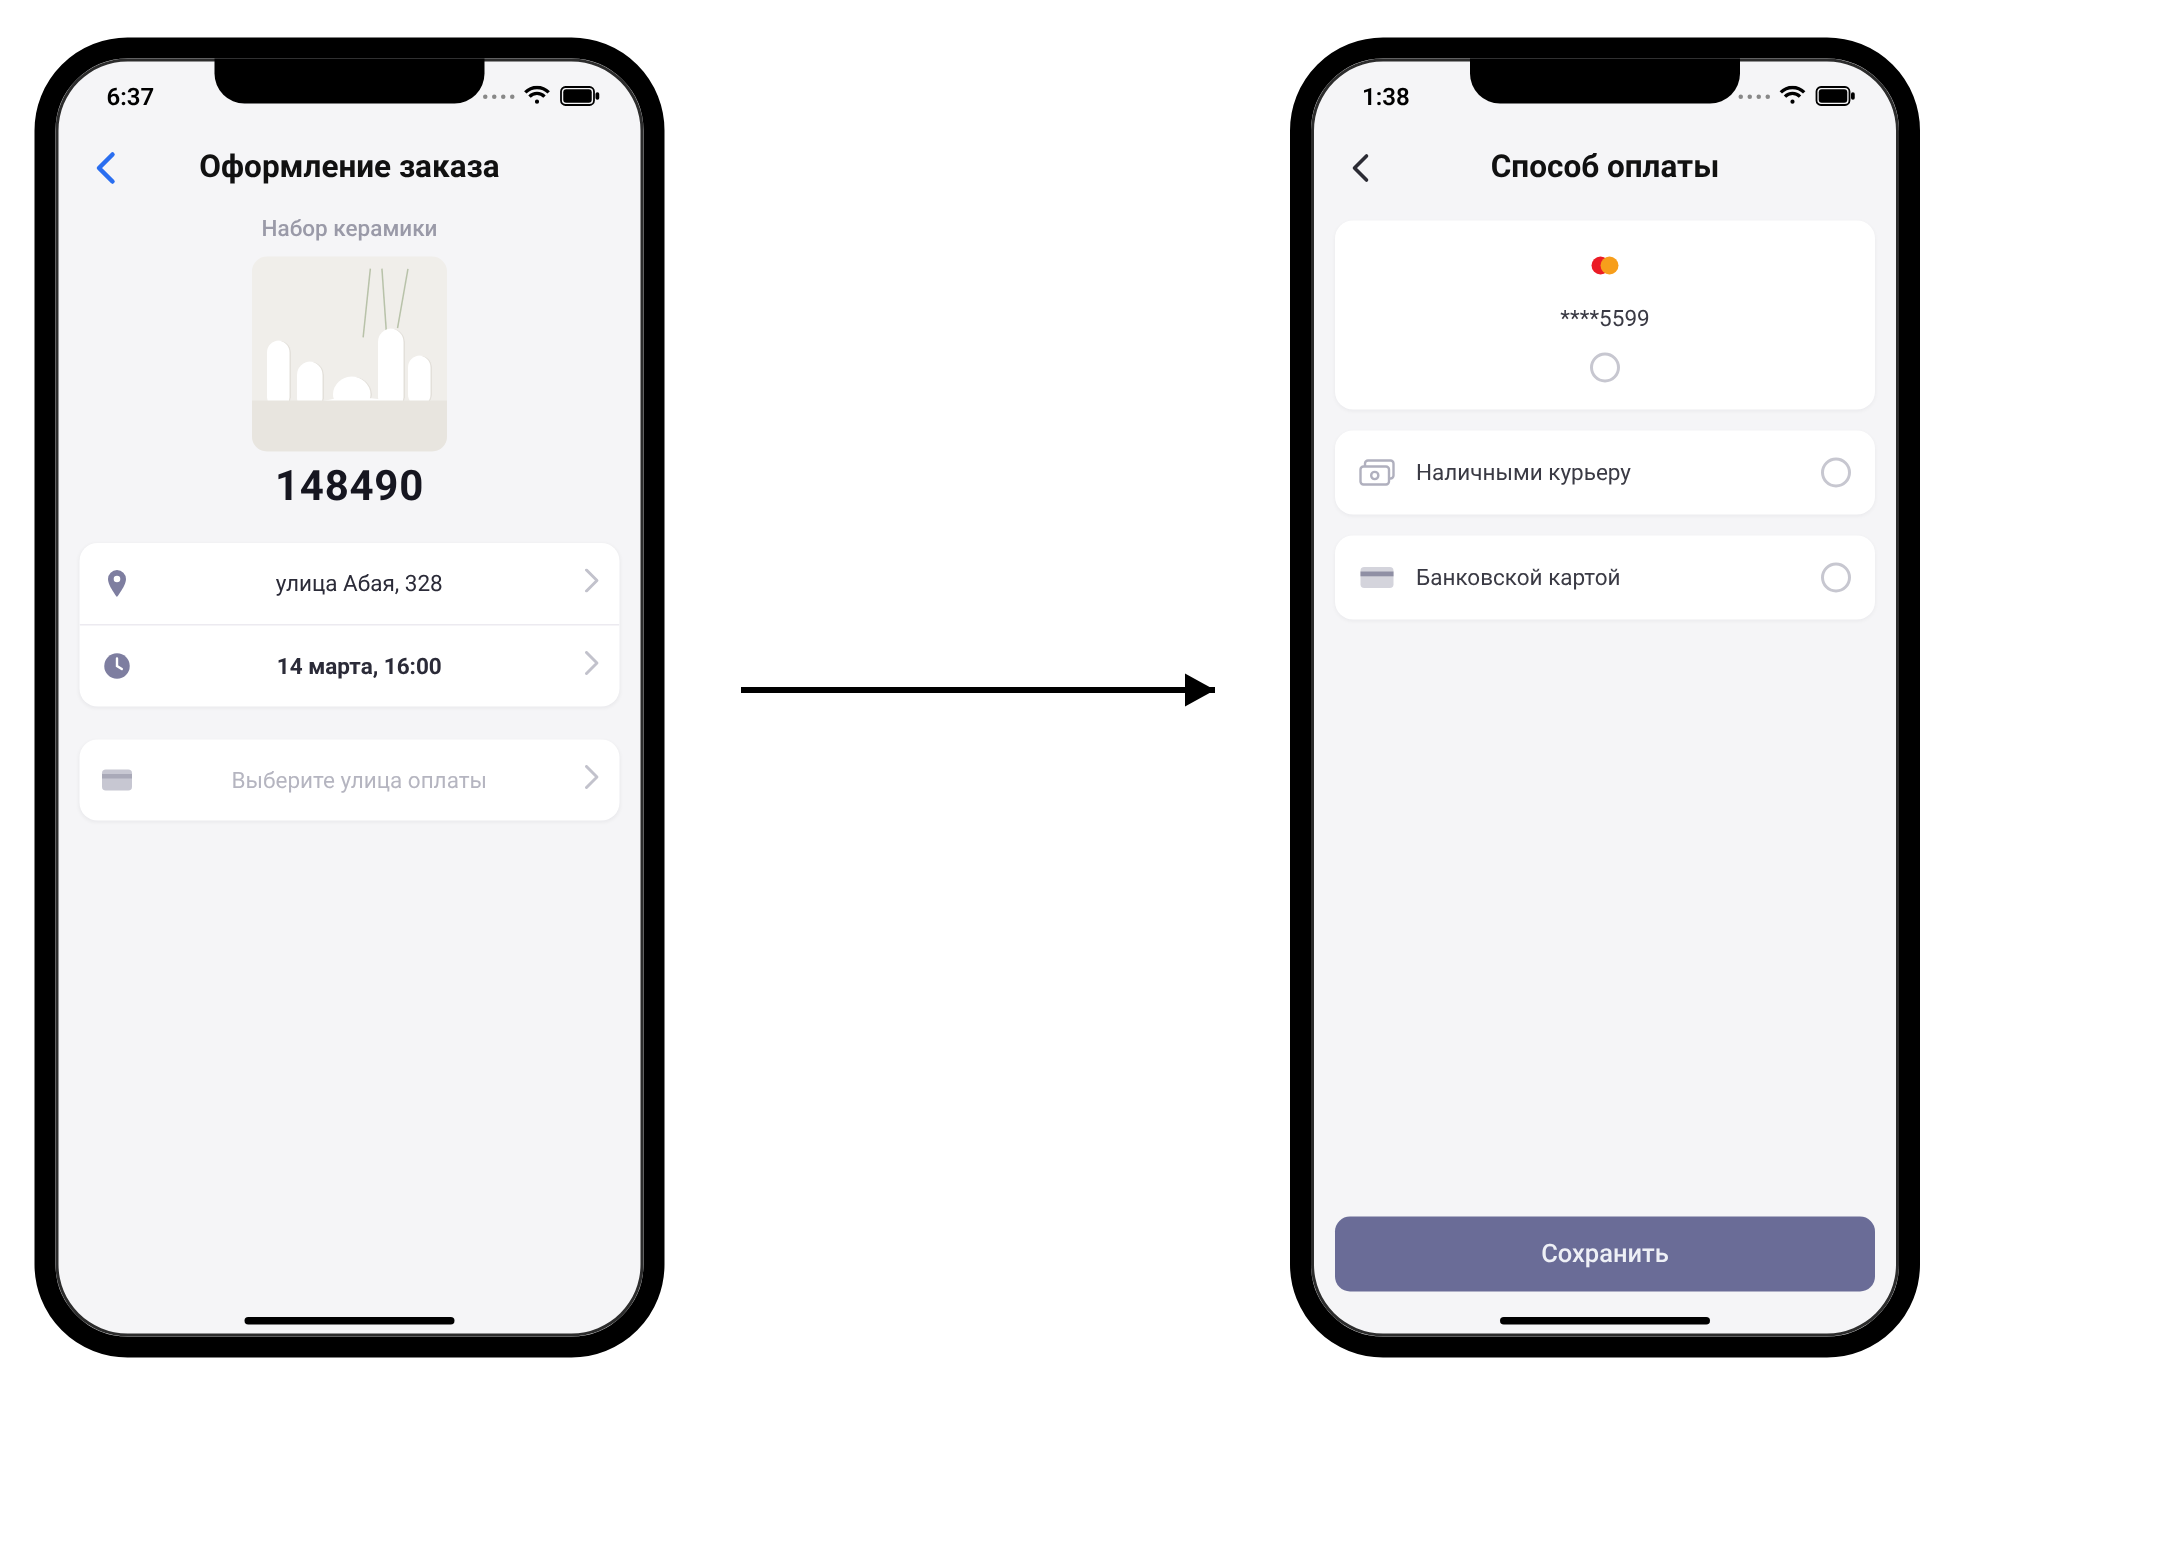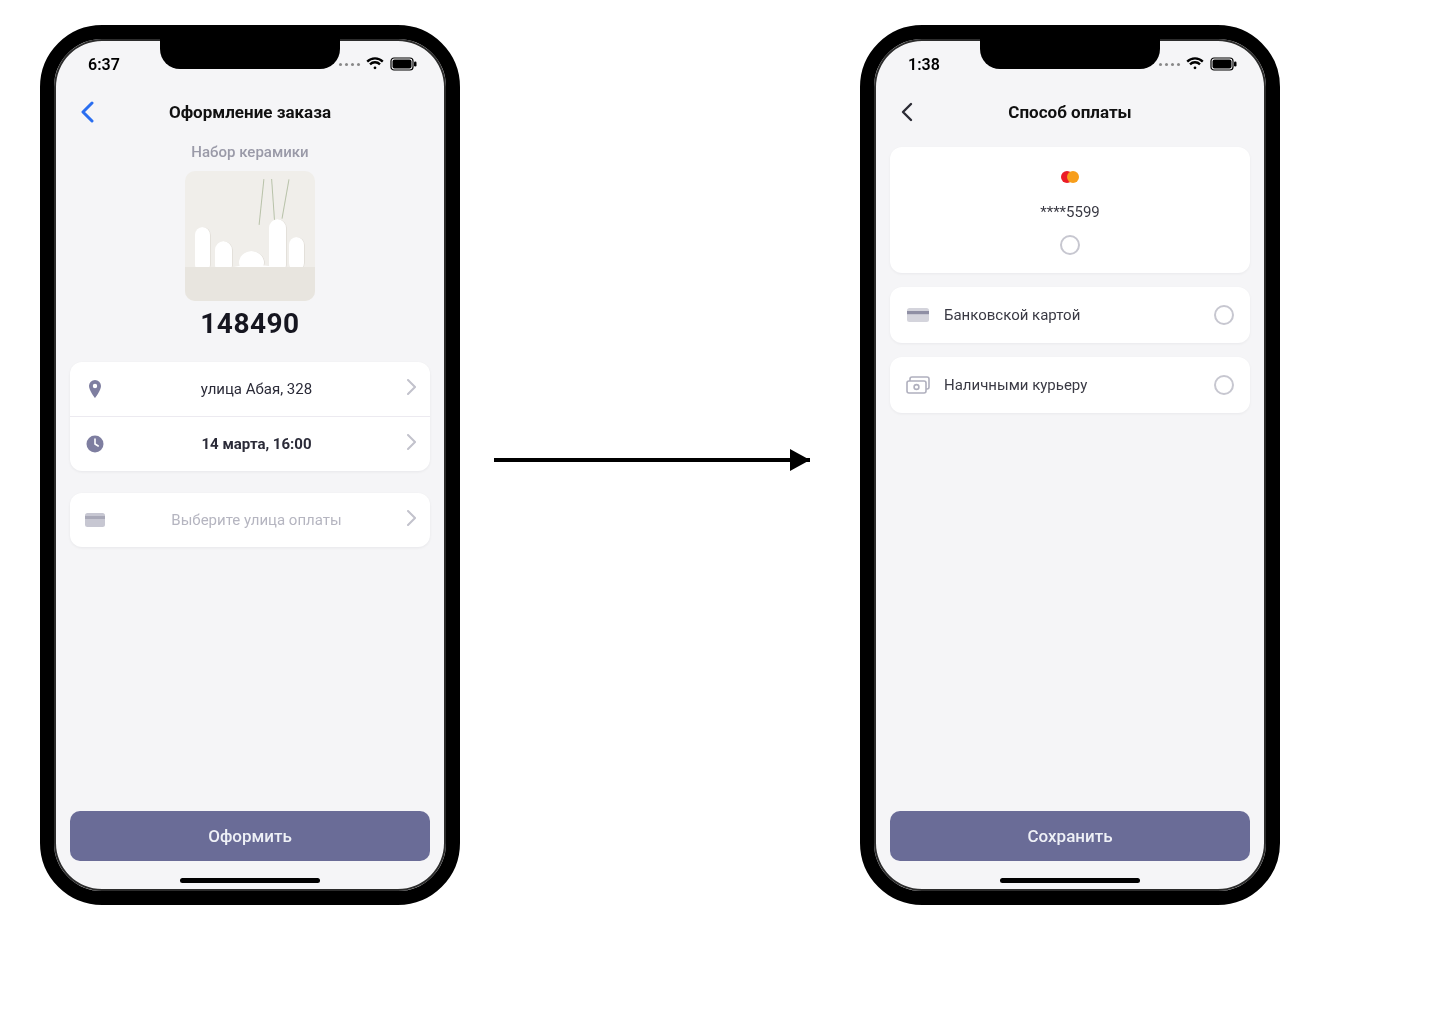--- a/index.html
+++ b/index.html
@@ -18,21 +18,21 @@
   .phone {
     position: absolute;
     width: 420px;
     height: 880px;
     border: 14px solid #000;
     border-radius: 62px;
     background: #f5f5f7;
     overflow: hidden;
     box-shadow: 0 0 0 2px #2c2c2c inset;
   }
-  .phone-left { top: 25px; left: 40px; }
+  .phone-left { top: 25px; left: 23px; }
   .phone-right { top: 25px; left: 860px; }
 
   
   .phone::before, .phone::after { content:""; position:absolute; background:#000; }
 
   .notch {
     position: absolute;
     top: -2px;
     left: 50%;
     transform: translateX(-50%);
@@ -62,21 +62,21 @@
   .wifi-icon, .battery-icon { display:inline-flex; }
 
   .nav-bar {
     position: relative;
     height: 46px;
     display:flex;
     align-items:center;
     justify-content:center;
   }
   .nav-title {
-    font-size: 17px;
+    font-size: 21px;
     font-weight: 700;
     color:#111;
   }
   .nav-back {
     position:absolute;
     left: 18px;
     top: 50%;
     transform: translateY(-50%);
     width: 30px; height:30px;
     display:flex; align-items:center; justify-content:center;
@@ -289,23 +289,20 @@
           <span class="chev">
             <svg width="9" height="16" viewBox="0 0 9 16">
                 <path d="M1 1l7 7-7 7" fill="none" stroke="#c2c2cc" stroke-width="2" stroke-linecap="round"></path>
               </svg>
           </span>
         </div>
       </div>
     </div>
 
     <div class="footer">
-      <div class="primary-btn">
-        <span>Оформить</span>
-      </div>
       <div class="home-indicator"></div>
     </div>
   </div>
 
   <div class="arrow-between">
     <svg width="340" height="30" viewBox="0 0 340 30">
       <line x1="4" y1="15" x2="320" y2="15" stroke="#000" stroke-width="4"></line>
       <path d="M320 15 L300 4 L300 26 Z" fill="#000"></path>
     </svg>
   </div>
@@ -354,41 +351,41 @@
               <circle cx="9" cy="8" r="6" fill="#eb1c26"></circle>
               <circle cx="15" cy="8" r="6" fill="#f79e1b"></circle>
             </svg>
         </span>
         <span class="txt">****5599</span>
         <span class="radio"></span>
       </div>
 
       <div class="opt">
         <span class="ico">
-          <svg width="24" height="16" viewBox="0 0 24 16">
-              <rect x="1" y="1" width="22" height="14" rx="2.5" fill="#d4d4dc"></rect>
-              <rect x="1" y="4" width="22" height="3.2" fill="#8f8fa4"></rect>
-            </svg>
-        </span>
-        <span class="txt">Банковской картой</span>
-        <span class="radio"></span>
-      </div>
-
-      <div class="opt">
-        <span class="ico">
           <svg width="24" height="18" viewBox="0 0 24 18">
               <rect x="4" y="1" width="19" height="12" rx="2" fill="none" stroke="#b0b0be" stroke-width="1.6"></rect>
               <rect x="1" y="5" width="19" height="12" rx="2" fill="#fff" stroke="#b0b0be" stroke-width="1.6"></rect>
               <circle cx="10.5" cy="11" r="2.4" fill="none" stroke="#b0b0be" stroke-width="1.6"></circle>
             </svg>
         </span>
         <span class="txt">Наличными курьеру</span>
         <span class="radio"></span>
       </div>
 
+      <div class="opt">
+        <span class="ico">
+          <svg width="24" height="16" viewBox="0 0 24 16">
+              <rect x="1" y="1" width="22" height="14" rx="2.5" fill="#d4d4dc"></rect>
+              <rect x="1" y="4" width="22" height="3.2" fill="#8f8fa4"></rect>
+            </svg>
+        </span>
+        <span class="txt">Банковской картой</span>
+        <span class="radio"></span>
+      </div>
+
     </div>
 
     <div class="footer">
       <div class="primary-btn">
         <span>Сохранить</span>
       </div>
       <div class="home-indicator"></div>
     </div>
   </div>
 

